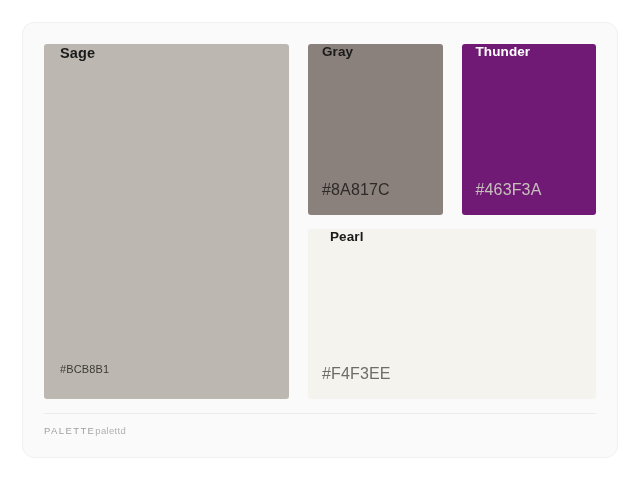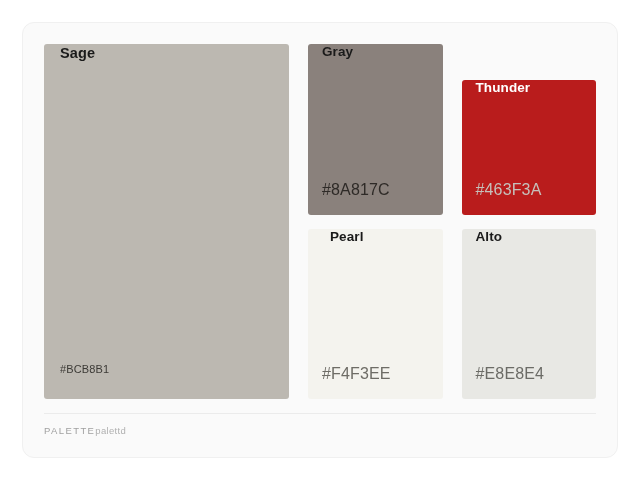--- a/index.html
+++ b/index.html
@@ -137,34 +137,30 @@
       </div>
     </div>
 
     <div class="grid-right">
 
       <div class="grid-row">
         <div class="swatch" id="swatch-gray" style="background: rgb(138, 129, 124);">
           <div class="swatch-name" id="name-gray" style="color: rgb(26, 26, 26);">Gray</div>
           <div class="swatch-hex" id="hex-gray" style="color: rgb(46, 42, 39);">#8A817C</div>
         </div>
-        <div class="swatch" id="swatch-thunder" style="background: #b91c1c; margin-top: 36px;">
+        <div class="swatch" id="swatch-thunder" style="background: #701a75;">
           <div class="swatch-name" id="name-thunder" style="color: rgb(255, 255, 255);">Thunder</div>
           <div class="swatch-hex" id="hex-thunder" style="color: rgb(198, 192, 187);">#463F3A</div>
         </div>
       </div>
 
       <div class="grid-row">
         <div class="swatch" id="swatch-pearl" style="background: rgb(244, 243, 238);">
           <div class="swatch-name" id="name-pearl" style="color: rgb(26, 26, 26); padding-left: 8px;">Pearl</div>
           <div class="swatch-hex" id="hex-pearl" style="color: rgb(110, 108, 102);">#F4F3EE</div>
-        </div>
-        <div class="swatch" id="swatch-alto" style="background: rgb(232, 232, 228);">
-          <div class="swatch-name" id="name-alto" style="color: rgb(26, 26, 26);">Alto</div>
-          <div class="swatch-hex" id="hex-alto" style="color: rgb(107, 107, 102);">#E8E8E4</div>
         </div>
       </div>
 
     </div>
   </div>
 
   <div class="footer">
     <div class="footer-label">PALETTE</div>
     <div class="footer-brand">palettd</div>
   </div>

